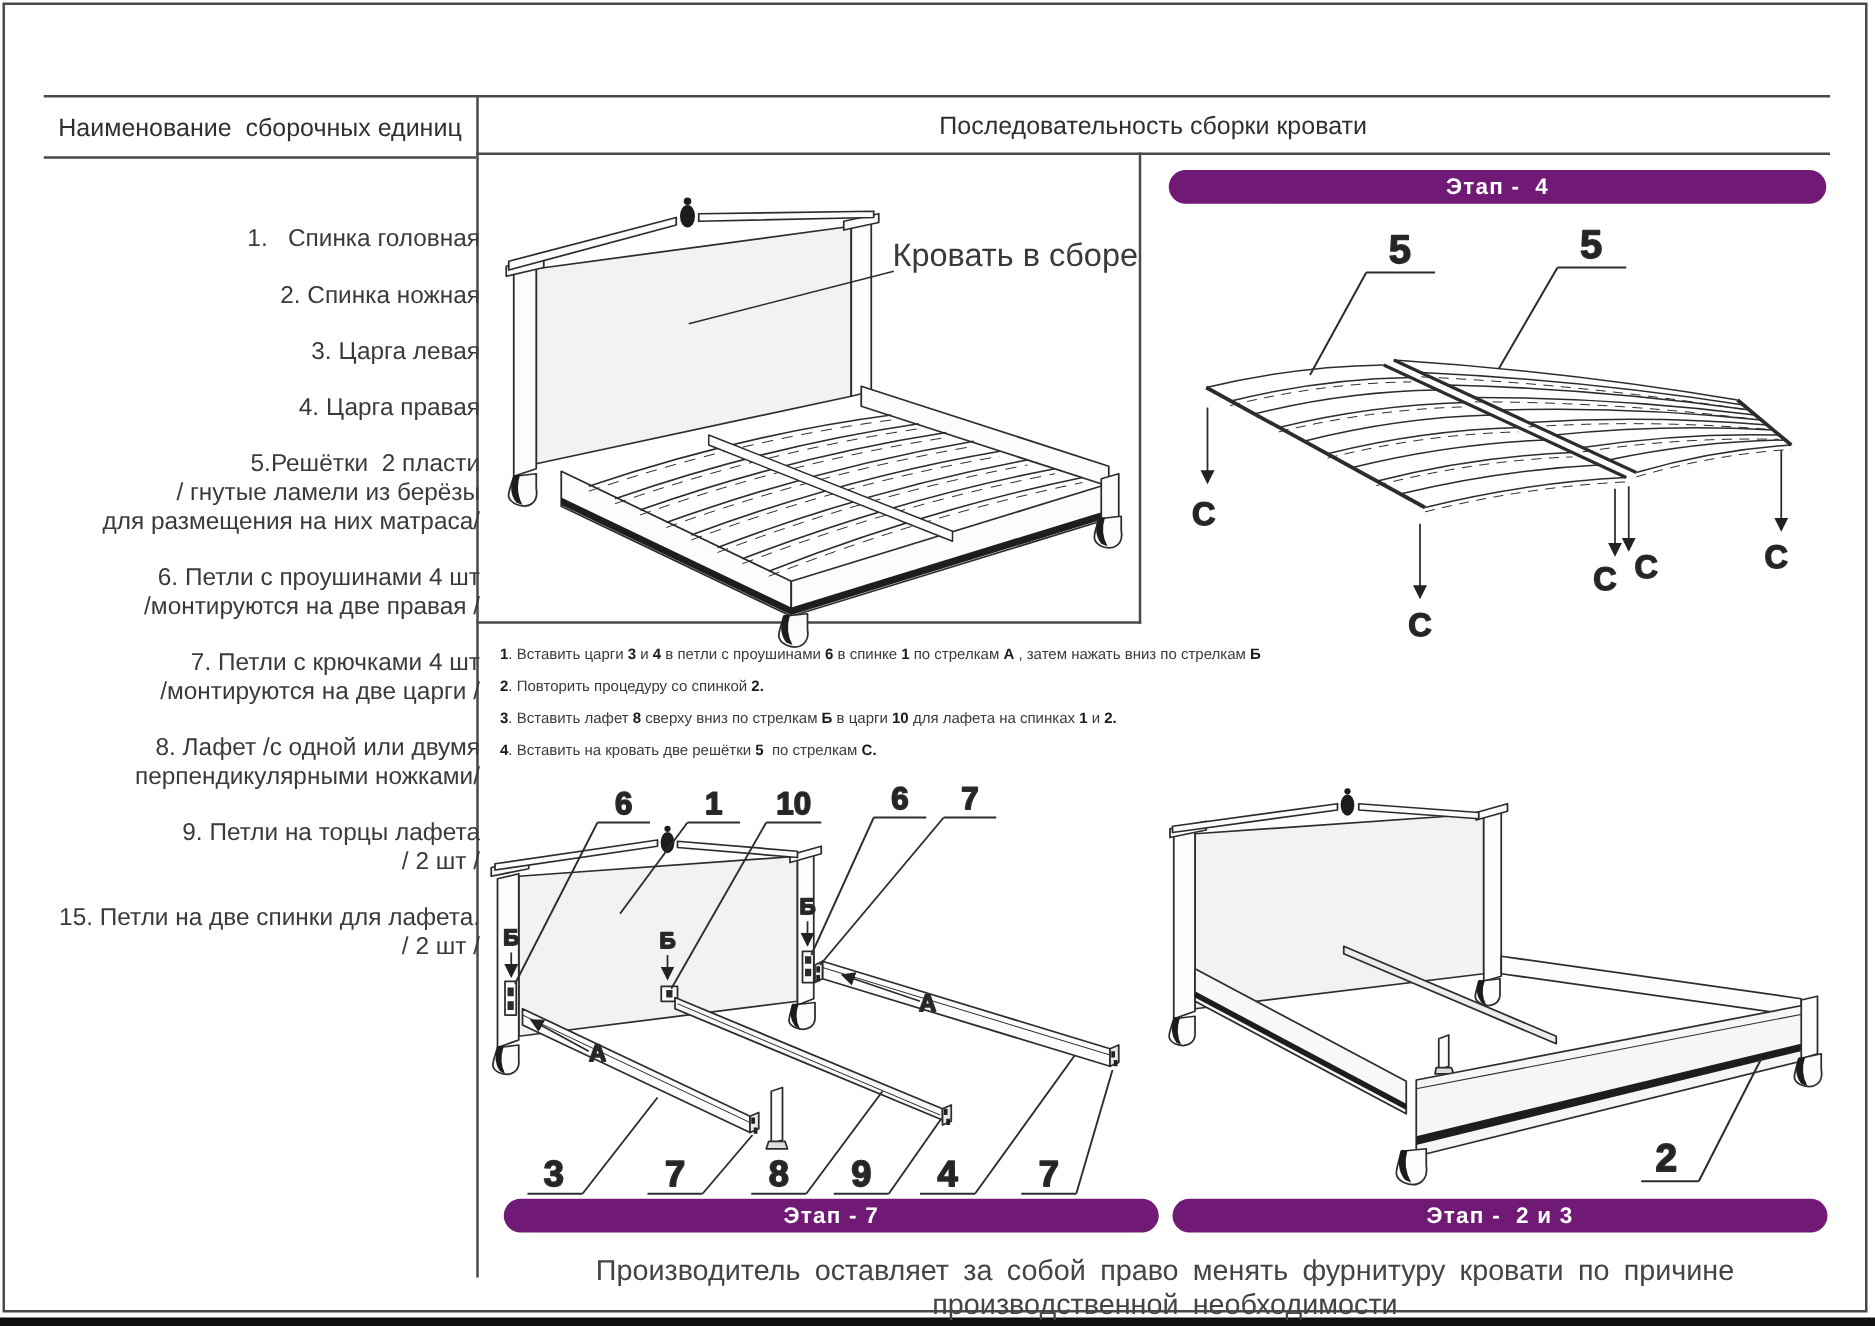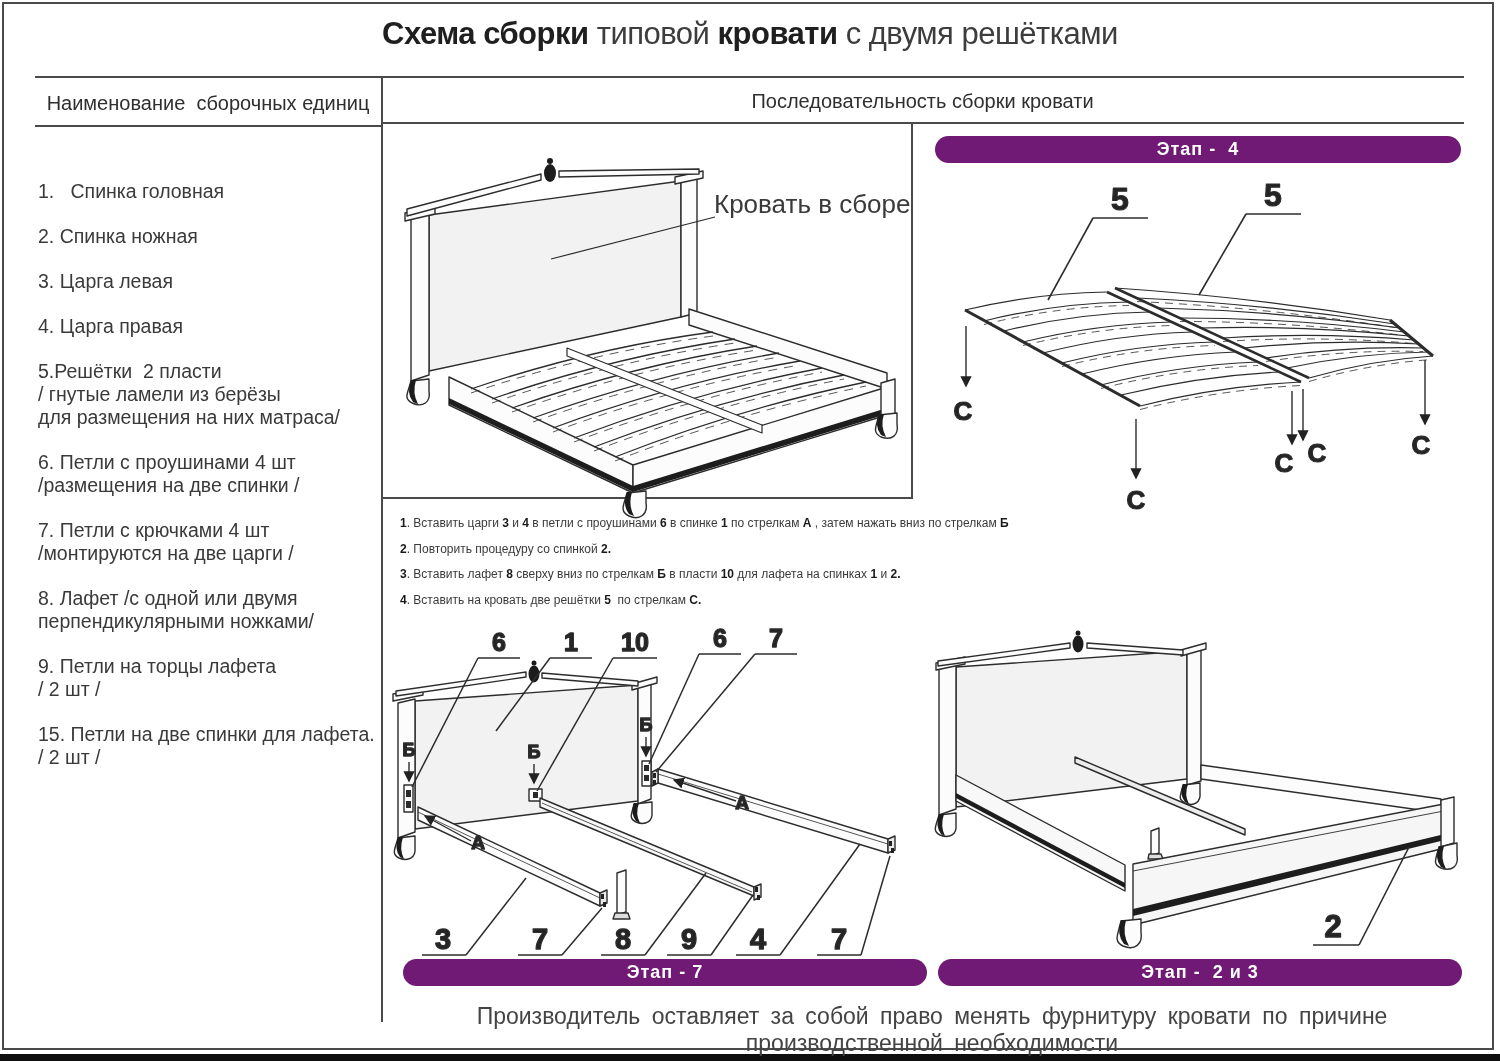--- a/index.html
+++ b/index.html
@@ -11,21 +11,21 @@
   .bottom-bar{position:absolute;left:0;top:1054px;width:1500px;height:7px;background:#0f0f0f;}
 
   .title{position:absolute;left:0;top:16px;width:1500px;text-align:center;
          font-size:31px;color:#3d3d3d;letter-spacing:-0.5px;white-space:pre-wrap;}
   .title .seg-b{font-weight:700;color:#1f1f1f;}
 
   .col-header{position:absolute;font-size:20px;color:#2f2f2f;text-align:center;white-space:pre;}
   .left-header{left:35px;top:92px;width:346px;}
   .right-header{left:381px;top:90px;width:1083px;}
 
-  .parts-list{position:absolute;left:38px;top:180px;width:346px;font-size:19.5px;color:#3a3a3a;}
+  .parts-list{position:absolute;left:38px;top:180px;width:346px;font-size:19.5px;color:#3a3a3a;text-align:right;}
   .part-item{margin-bottom:22px;}
   .part-line{line-height:23px;white-space:pre;}
 
   .caption{position:absolute;left:714px;top:189px;font-size:26px;color:#3a3a3a;white-space:pre;}
 
   .pill{position:absolute;height:27px;background:#701a75;border-radius:14px;color:#fff;
         font-size:18px;font-weight:700;display:flex;align-items:center;justify-content:center;
         letter-spacing:1px;white-space:pre;}
   .pill-stage4{left:935px;top:136px;width:526px;}
   .pill-stage1{left:403px;top:959px;width:524px;}
@@ -52,21 +52,20 @@
     <defs>
       <marker id="ah" markerWidth="9" markerHeight="9" refX="7" refY="4" orient="auto">
         <path d="M0,0 L8,4 L0,8 z" fill="#222"></path>
       </marker>
     </defs>
   </svg>
 
   <div class="outer-border"></div>
   <div class="bottom-bar"></div>
 
-  <div class="title"><span class="seg-b">Схема сборки</span><span> типовой </span><span class="seg-b">кровати</span><span> с двумя решётками</span></div>
   <div class="hline" style="left:35px;top:76px;width:1429px;height:2px;"></div>
 
   <div class="col-header left-header">Наименование  сборочных единиц</div>
   <div class="col-header right-header">Последовательность сборки кровати</div>
   <div class="hline" style="left:35px;top:125px;width:346px;height:2px;"></div>
   <div class="hline" style="left:381px;top:122px;width:1083px;height:2px;"></div>
   <div class="vline" style="left:381px;top:76px;width:2px;height:946px;"></div>
 
   <div class="vline" style="left:911px;top:122px;width:2px;height:377px;"></div>
   <div class="hline" style="left:381px;top:497px;width:532px;height:2px;"></div>
@@ -84,21 +83,21 @@
     <div class="part-item">
         <div class="part-line">4. Царга правая</div>
       </div>
     <div class="part-item">
       <div class="part-line">5.Решётки  2 пласти</div>
       <div class="part-line">/ гнутые ламели из берёзы</div>
       <div class="part-line">для размещения на них матраса/</div>
     </div>
     <div class="part-item">
       <div class="part-line">6. Петли с проушинами 4 шт</div>
-      <div class="part-line">/размещения на две спинки /</div>
+      <div class="part-line">/монтируются на две правая /</div>
     </div>
     <div class="part-item">
       <div class="part-line">7. Петли с крючками 4 шт</div>
       <div class="part-line">/монтируются на две царги /</div>
     </div>
     <div class="part-item">
       <div class="part-line">8. Лафет /с одной или двумя</div>
       <div class="part-line">перпендикулярными ножками/</div>
     </div>
     <div class="part-item">
@@ -236,21 +235,21 @@
       <text x="201" y="341" font-size="26" text-anchor="middle">С</text>
       <text x="349" y="304" font-size="26" text-anchor="middle">С</text>
       <text x="382" y="294" font-size="26" text-anchor="middle">С</text>
       <text x="486" y="286" font-size="26" text-anchor="middle">С</text>
     </g>
   </svg>
 
   <div class="instructions">
     <div class="instr-line"><span class="seg-b">1</span><span>. Вставить царги </span><span class="seg-b">3</span><span> и </span><span class="seg-b">4</span><span> в петли с проушинами </span><span class="seg-b">6</span><span> в спинке </span><span class="seg-b">1</span><span> по стрелкам </span><span class="seg-b">А</span><span> , затем нажать вниз по стрелкам </span><span class="seg-b">Б</span></div>
     <div class="instr-line"><span class="seg-b">2</span><span>. Повторить процедуру со спинкой </span><span class="seg-b">2.</span></div>
-    <div class="instr-line"><span class="seg-b">3</span><span>. Вставить лафет </span><span class="seg-b">8</span><span> сверху вниз по стрелкам </span><span class="seg-b">Б</span><span> в пласти </span><span class="seg-b">10</span><span> для лафета на спинках </span><span class="seg-b">1</span><span> и </span><span class="seg-b">2.</span></div>
+    <div class="instr-line"><span class="seg-b">3</span><span>. Вставить лафет </span><span class="seg-b">8</span><span> сверху вниз по стрелкам </span><span class="seg-b">Б</span><span> в царги </span><span class="seg-b">10</span><span> для лафета на спинках </span><span class="seg-b">1</span><span> и </span><span class="seg-b">2.</span></div>
     <div class="instr-line"><span class="seg-b">4</span><span>. Вставить на кровать две решётки </span><span class="seg-b">5</span><span>  по стрелкам </span><span class="seg-b">С.</span></div>
   </div>
 
   <svg style="left:390px;top:615px;" width="540" height="344" viewBox="0 0 540 344">
     <g stroke="#2c2c2c" stroke-width="1.4" fill="none" stroke-linejoin="round">
 
       <g>
         <polygon class="lp" points="25,86 248,70 248,186 25,214"></polygon>
         <polygon class="lw" points="8,88 25,84 25,217 8,223"></polygon>
         <polygon class="lw" points="248,68 261,65 261,184 248,189"></polygon>

